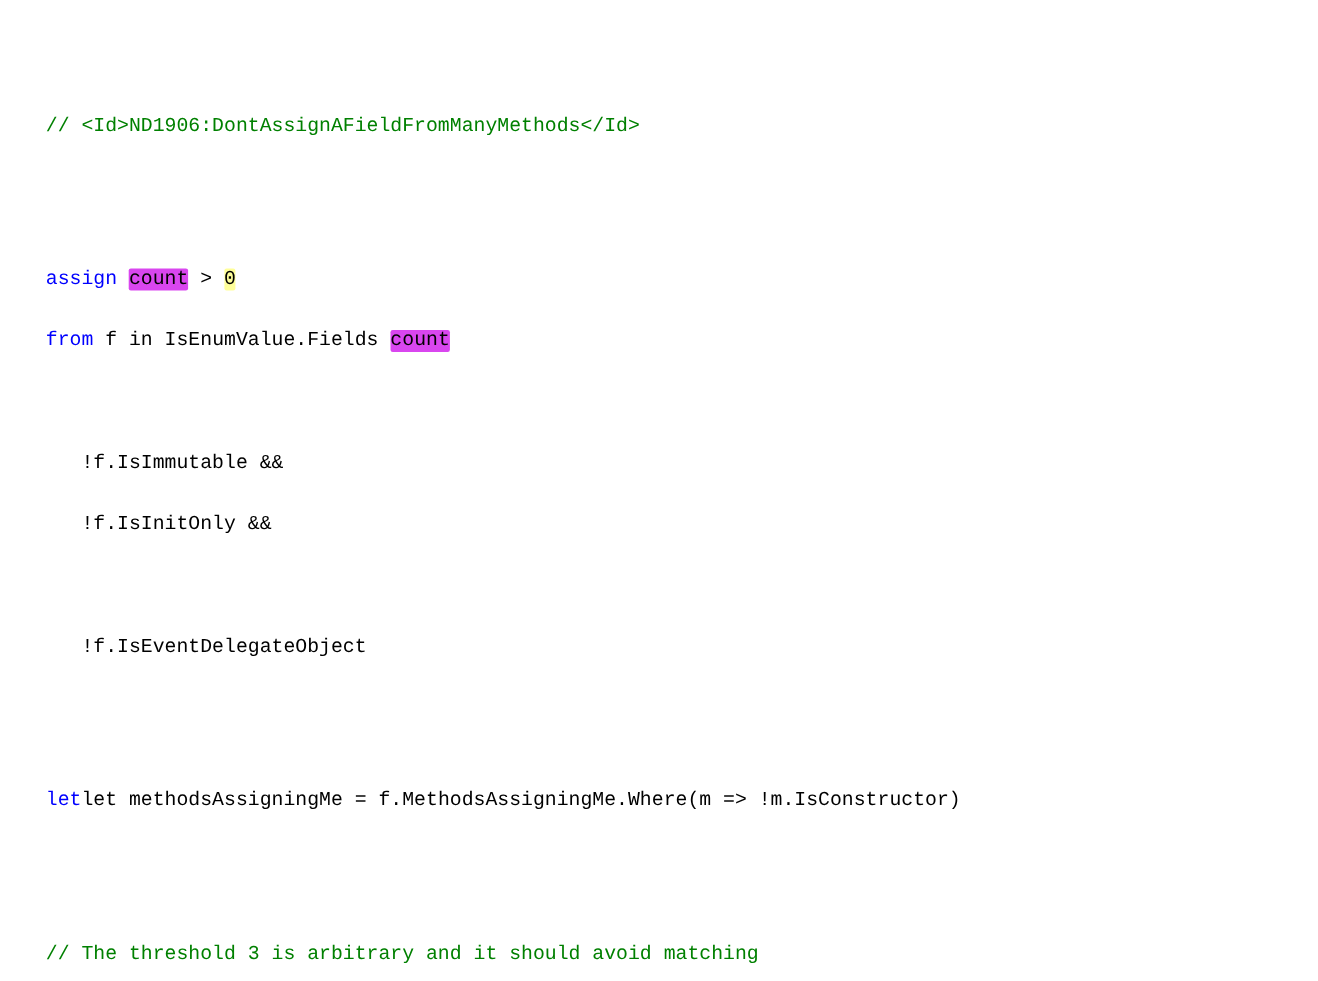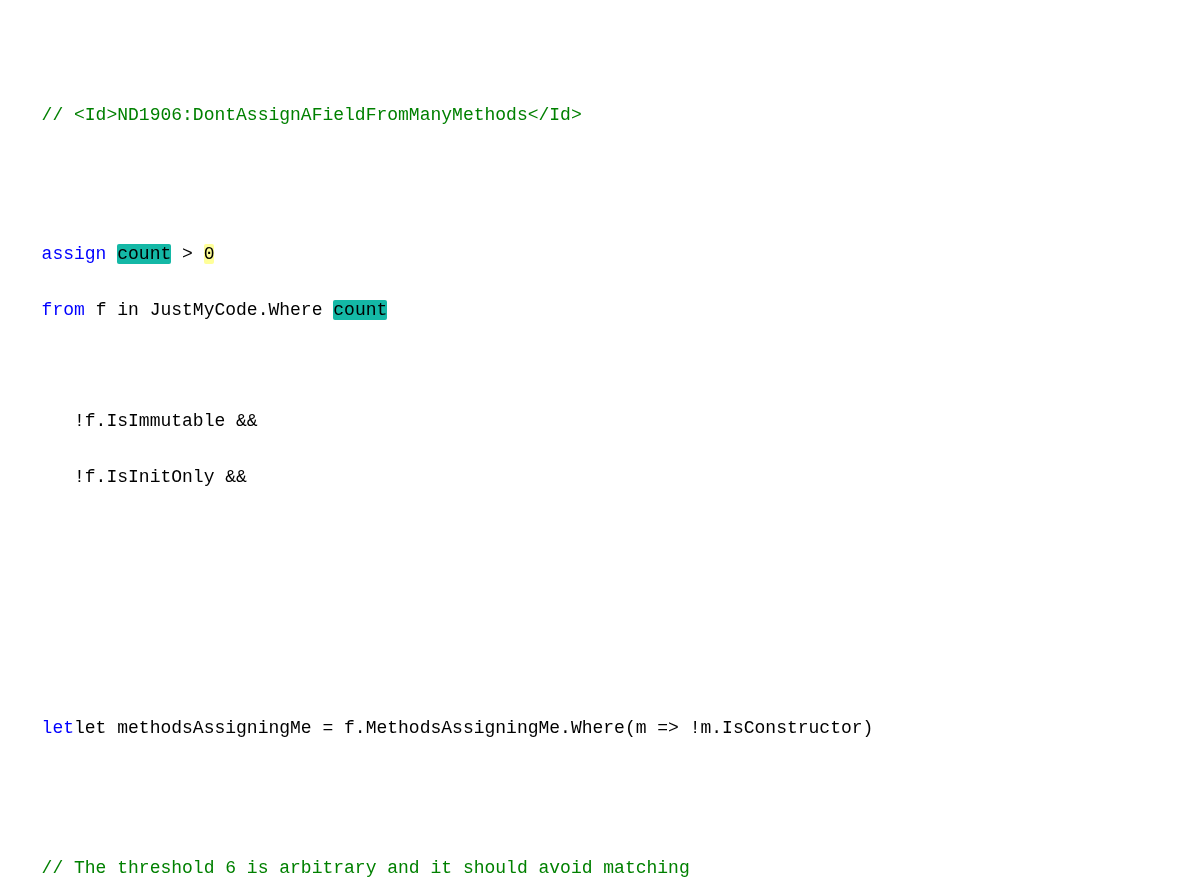--- a/index.html
+++ b/index.html
@@ -31,21 +31,21 @@
 
     .identifier {
       color: #000000;
     }
 
     .operator {
       color: #000000;
     }
 
     .highlight-blue {
-      background-color: #14b8a6;
+      background-color: #d946ef;
       border-radius: 2px;
     }
 
     .highlight-yellow {
       background-color: #ffff99;
       border-radius: 2px;
     }
 
     .blank-line {
       display: block;
@@ -53,30 +53,30 @@
     }
   </style>
 </head>
 <body>
 
 <div class="code-block">
   <br>
   <span class="comment">// &lt;Id&gt;ND1906:DontAssignAFieldFromManyMethods&lt;/Id&gt;</span><br>
   <span class="blank-line"></span>
   <span class="keyword">assign</span><span> </span><span class="highlight-blue">count</span><span class="operator"> &gt; </span><span class="highlight-yellow">0</span><br>
-  <span class="keyword">from</span><span class="identifier"> f in JustMyCode.Where </span><span class="highlight-blue">count</span><br>
+  <span class="keyword">from</span><span class="identifier"> f in IsEnumValue.Fields </span><span class="highlight-blue">count</span><br>
   <br>
   <span class="identifier">   !f.IsImmutable &amp;&amp;</span><br>
   <span class="identifier">   !f.IsInitOnly &amp;&amp;</span><br>
   <br>
-  <br>
+  <span class="identifier">   !f.IsEventDelegateObject</span><br>
   <span class="blank-line"></span>
   <span class="keyword">let</span><span class="identifier">let methodsAssigningMe = f.MethodsAssigningMe.Where(m =&gt; !m.IsConstructor)</span><br>
   <span class="blank-line"></span>
-  <span class="comment">// The threshold 6 is arbitrary and it should avoid matching</span><br>
+  <span class="comment">// The threshold 3 is arbitrary and it should avoid matching</span><br>
   <br>
   <br>
   <br>
   
   <br>
   <br>
   <br>
   <br>
   <br>
   <br>

